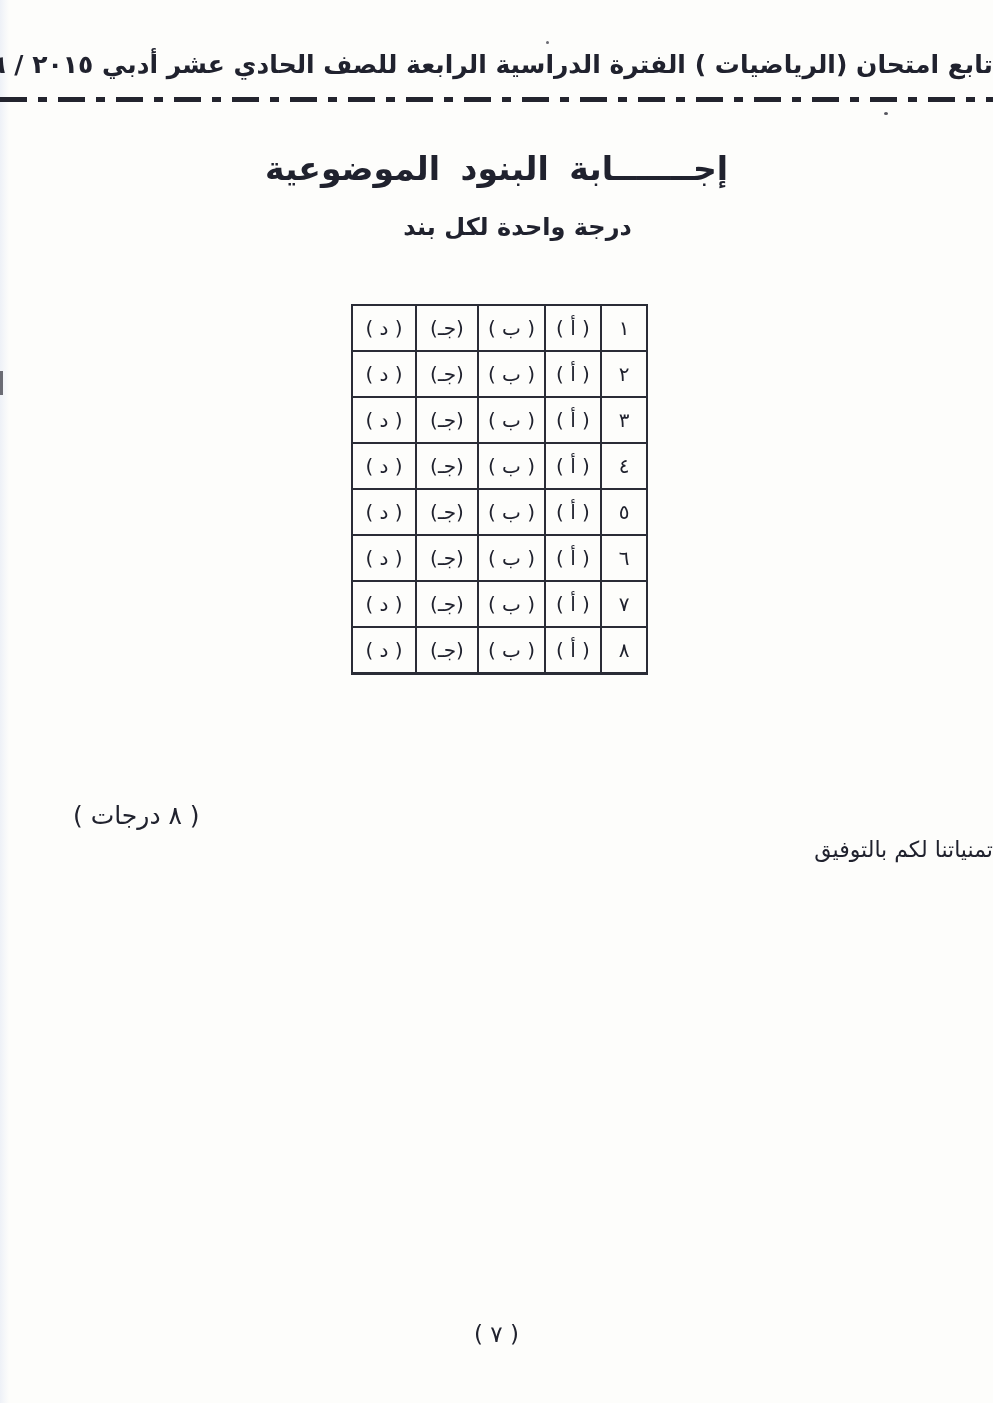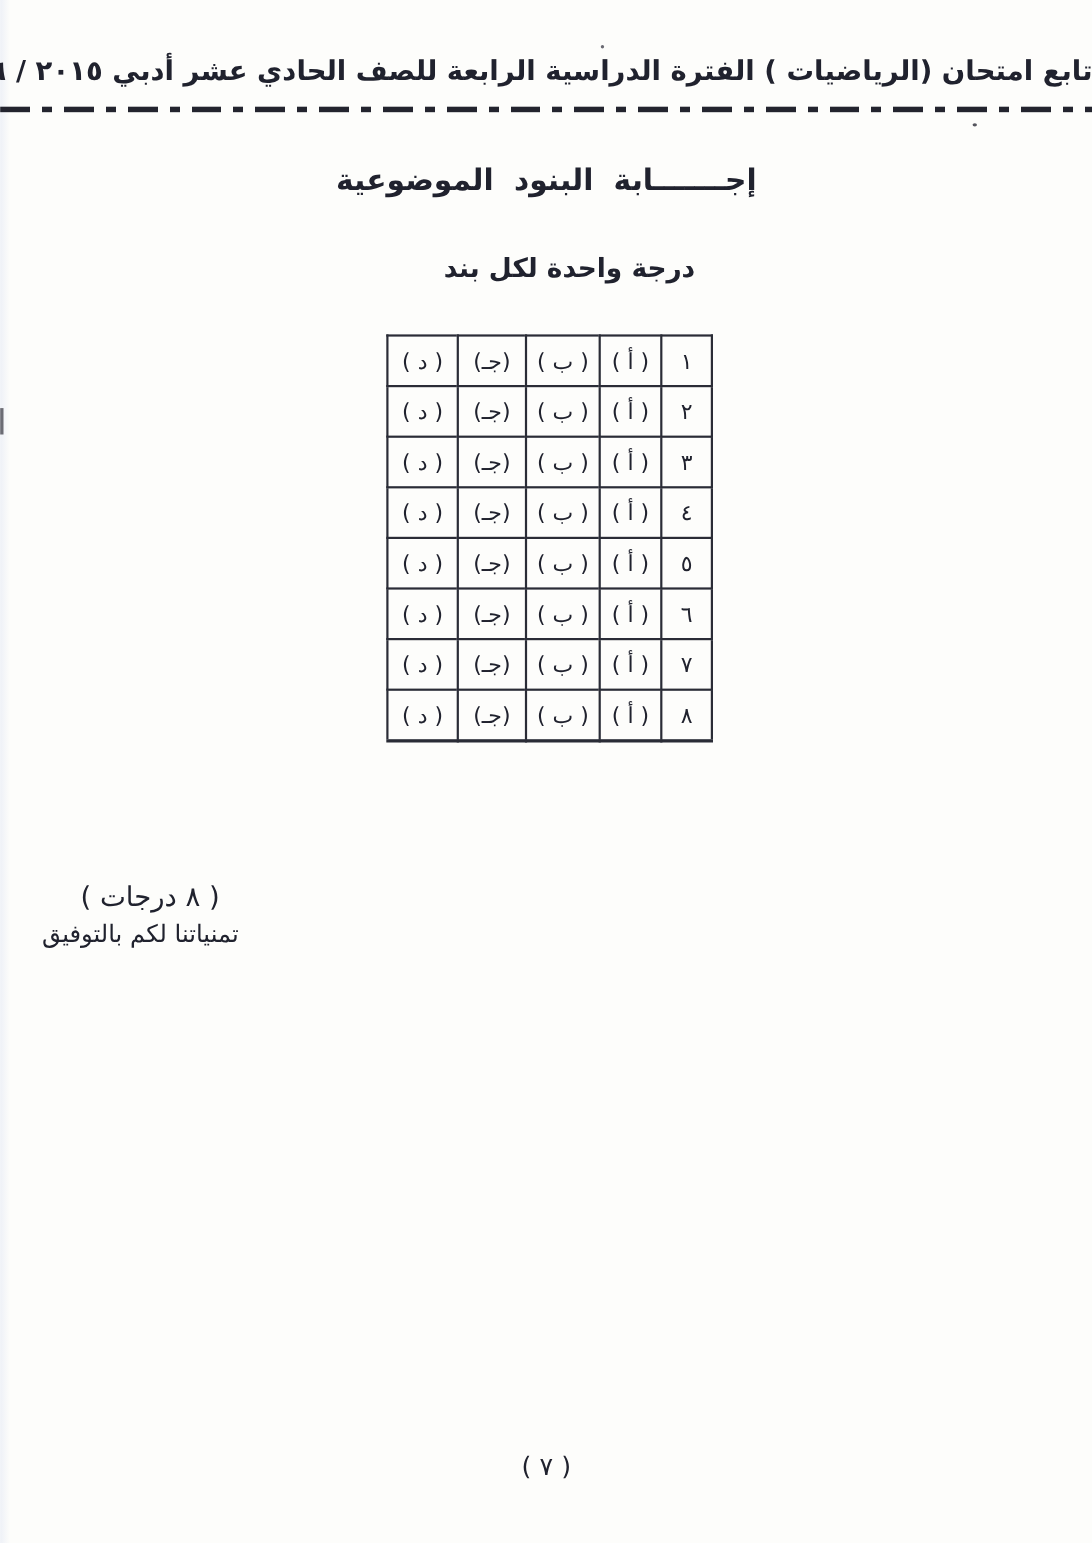--- a/index.html
+++ b/index.html
@@ -40,28 +40,28 @@
     background: repeating-linear-gradient(90deg,
       #23242e 0px, #23242e 27px,
       transparent 27px, transparent 38px,
       #23242e 38px, #23242e 47px,
       transparent 47px, transparent 58px);
   }
   .doc-title {
     position: absolute;
     top: 149px; left: 0; right: 0;
     text-align: center;
-    font-size: 27px;
+    font-size: 33px;
     font-weight: bold;
     word-spacing: 9px;
     padding-right: 0;
   }
   .doc-subtitle {
     position: absolute;
-    top: 230px; left: 0; right: 0;
+    top: 213px; left: 0; right: 0;
     text-align: center;
     font-size: 24px;
     font-weight: bold;
     padding-left: 42px;
   }
   table.answer-table {
     position: absolute;
     top: 304px;
     left: 351px;
     width: 295px;
@@ -85,21 +85,21 @@
     position: absolute;
     top: 801px;
     left: 73px;
     direction: rtl;
     font-size: 25px;
     white-space: nowrap;
   }
   .closing-wish {
     position: absolute;
     top: 837px; left: 0; right: 0;
-    text-align: left;
+    text-align: right;
     padding-left: 38px;
     font-size: 22px;
   }
   .page-number {
     position: absolute;
     top: 1321px; left: 0; right: 0;
     text-align: center;
     font-size: 23px;
   }
   .speck { position: absolute; border-radius: 50%; }

